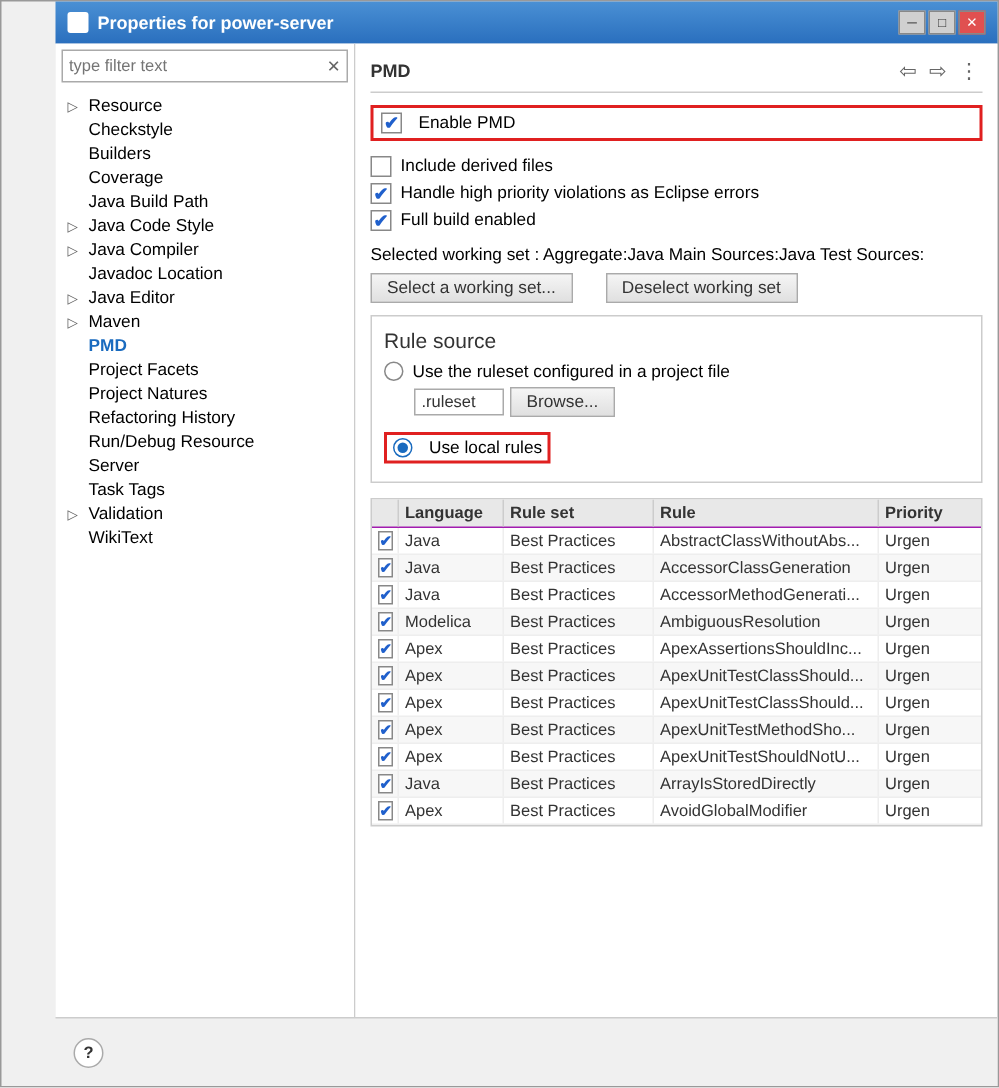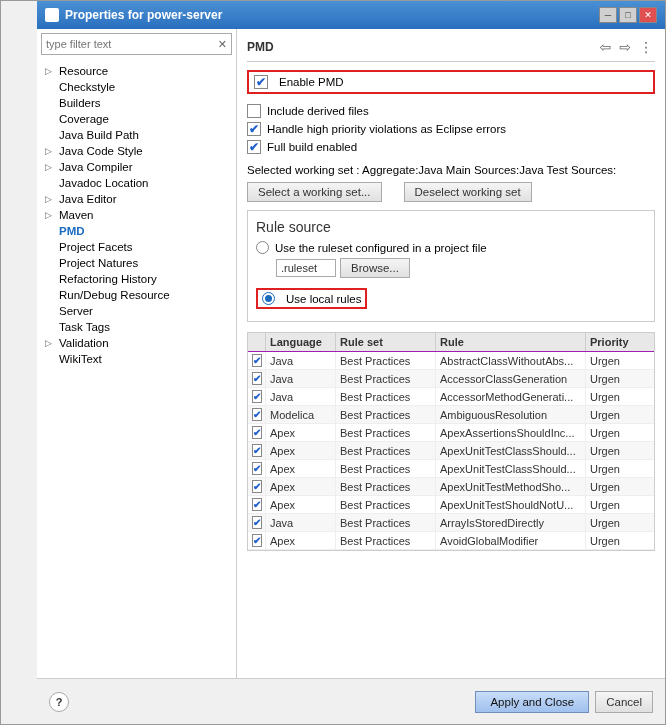--- a/index.html
+++ b/index.html
@@ -363,18 +363,14 @@
   </div>
           </div>
       </div>
     </div>
   </div>
 
   <div class="footer">
     <div class="footer-left">
       <div class="help-btn">?</div>
     </div>
-    <div class="footer-right">
-      <button class="btn-primary">Apply and Close</button>
-      <button class="btn">Cancel</button>
-    </div>
   </div>
 </div>
 
 </body></html>

